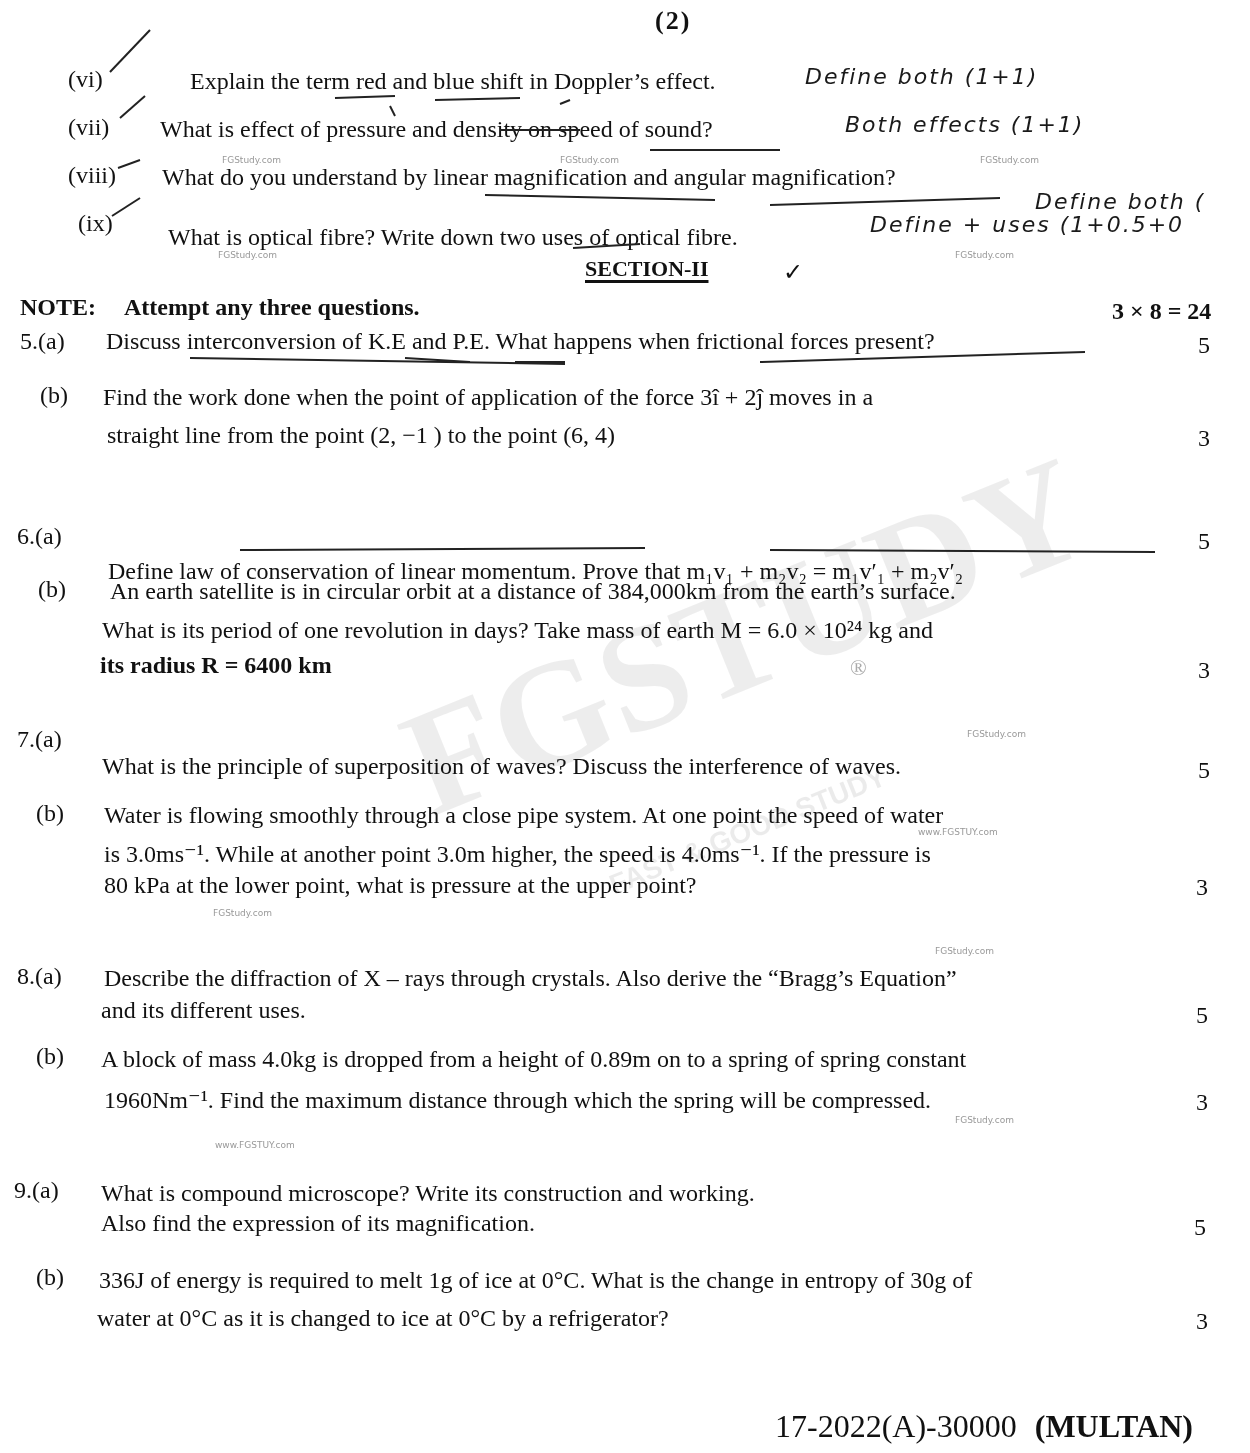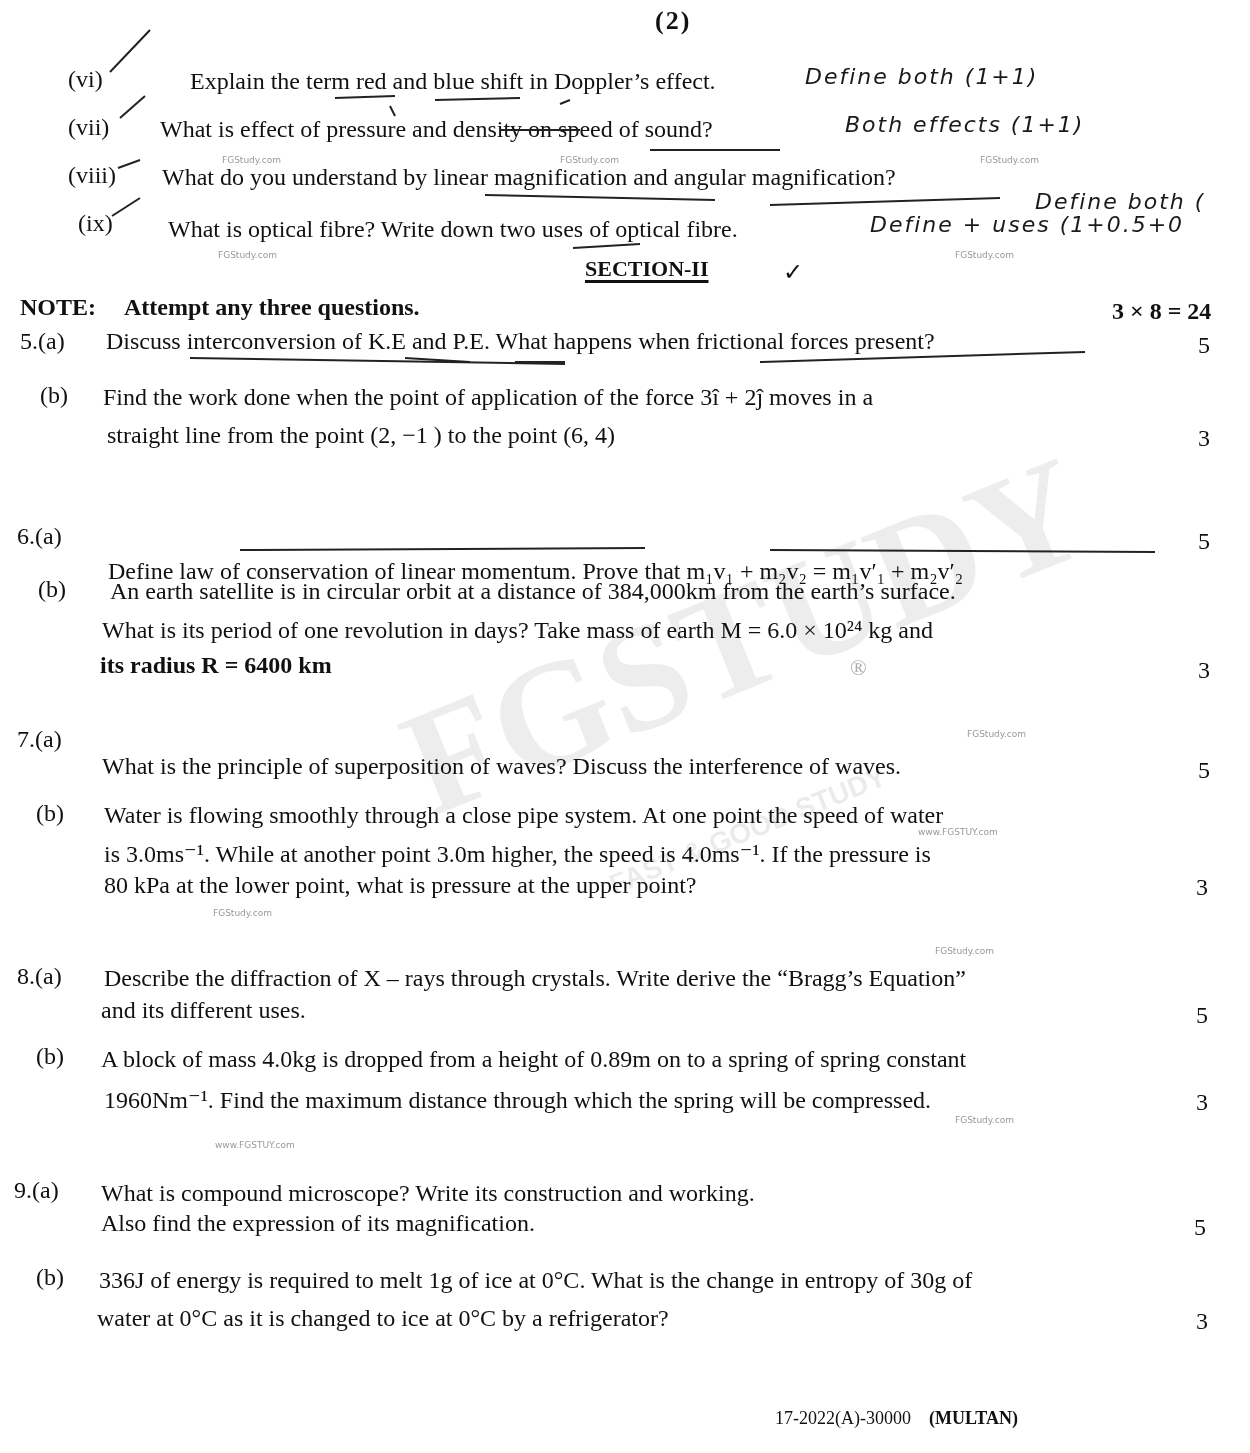--- a/index.html
+++ b/index.html
@@ -27,21 +27,21 @@
   .note-marks { top: 298px; left: 1112px; font-size: 24px; font-weight: bold; }
   .watermark-big {
     top: 690px; left: 380px; font-size: 150px; color: rgba(0,0,0,0.07);
     font-weight: bold; transform: rotate(-22deg); transform-origin: left top;
     font-family: "Liberation Serif", serif;
   }
   .watermark-sub {
     top: 815px; left: 600px; font-size: 28px; color: rgba(0,0,0,0.08);
     transform: rotate(-22deg); font-family: "Liberation Sans", sans-serif; font-weight: bold;
   }
-  .footer { top: 1408px; left: 775px; font-size: 18px; }
+  .footer { top: 1408px; left: 775px; font-size: 32px; }
   .footer b { margin-left: 18px; }
 </style>
 </head>
 <body>
 
 <div class="abs watermark-big">FGSTUDY</div>
 <div class="abs watermark-sub">FAST &amp; GOOD STUDY</div>
 <div class="abs wm-small" style="top:155px;left:222px;">FGStudy.com</div>
 <div class="abs wm-small" style="top:155px;left:560px;">FGStudy.com</div>
 <div class="abs wm-small" style="top:155px;left:980px;">FGStudy.com</div>
@@ -63,21 +63,21 @@
 
 <div class="abs q-label" style="top:114px;left:68px;">(vii)</div>
 <div class="abs q-text" style="top:116px;left:160px;">What is effect of pressure and density on speed of sound?</div>
 <div class="abs hand" style="top:112px;left:845px;">Both effects (1+1)</div>
 
 <div class="abs q-label" style="top:162px;left:68px;">(viii)</div>
 <div class="abs q-text" style="top:164px;left:162px;">What do you understand by linear magnification and angular magnification?</div>
 <div class="abs hand" style="top:162px;left:1035px;margin-top:27px;">Define both (</div>
 
 <div class="abs q-label" style="top:210px;left:78px;">(ix)</div>
-<div class="abs q-text" style="top:216px;left:168px;">What is optical fibre?  Write down two uses of optical fibre.</div>
+<div class="abs q-text" style="top:224px;left:168px;">What is optical fibre?  Write down two uses of optical fibre.</div>
 <div class="abs hand" style="top:212px;left:870px;">Define + uses (1+0.5+0</div>
 
 <div class="abs section-title">SECTION-II</div>
 <div class="abs tick" style="top:258px;left:783px;">✓</div>
 
 <div class="abs note">
   <span>NOTE:</span><span class="note-text">Attempt any three questions.</span>
 </div>
 <div class="abs note-marks">3 × 8 = 24</div>
 
@@ -104,21 +104,21 @@
 <div class="abs q-text" style="top:753px;left:102px;">What is the principle of superposition of waves? Discuss the interference of waves.</div>
 <div class="abs marks" style="top:757px;left:1198px;">5</div>
 
 <div class="abs q-label" style="top:800px;left:36px;">(b)</div>
 <div class="abs q-text" style="top:802px;left:104px;">Water is flowing smoothly through a close pipe system.  At one point the speed of water</div>
 <div class="abs q-text" style="top:840px;left:104px;">is 3.0ms⁻¹.  While at another point 3.0m higher, the speed is  4.0ms⁻¹.  If the pressure is</div>
 <div class="abs q-text" style="top:872px;left:104px;">80 kPa at the lower point, what is pressure at the upper point?</div>
 <div class="abs marks" style="top:874px;left:1196px;">3</div>
 
 <div class="abs q-label" style="top:963px;left:17px;">8.(a)</div>
-<div class="abs q-text" style="top:965px;left:104px;">Describe the diffraction of  X – rays through crystals.  Write derive the “Bragg’s Equation”</div>
+<div class="abs q-text" style="top:965px;left:104px;">Describe the diffraction of  X – rays through crystals.  Also derive the “Bragg’s Equation”</div>
 <div class="abs q-text" style="top:997px;left:101px;">and its different uses.</div>
 <div class="abs marks" style="top:1002px;left:1196px;">5</div>
 
 <div class="abs q-label" style="top:1043px;left:36px;">(b)</div>
 <div class="abs q-text" style="top:1046px;left:101px;">A block of mass 4.0kg is dropped from a height of 0.89m on to a spring of spring constant</div>
 <div class="abs q-text" style="top:1086px;left:104px;">1960Nm⁻¹.  Find the maximum distance through which the spring will be compressed.</div>
 <div class="abs marks" style="top:1089px;left:1196px;">3</div>
 
 <div class="abs q-label" style="top:1177px;left:14px;">9.(a)</div>
 <div class="abs q-text" style="top:1180px;left:101px;">What is compound microscope?  Write its construction and working.</div>

